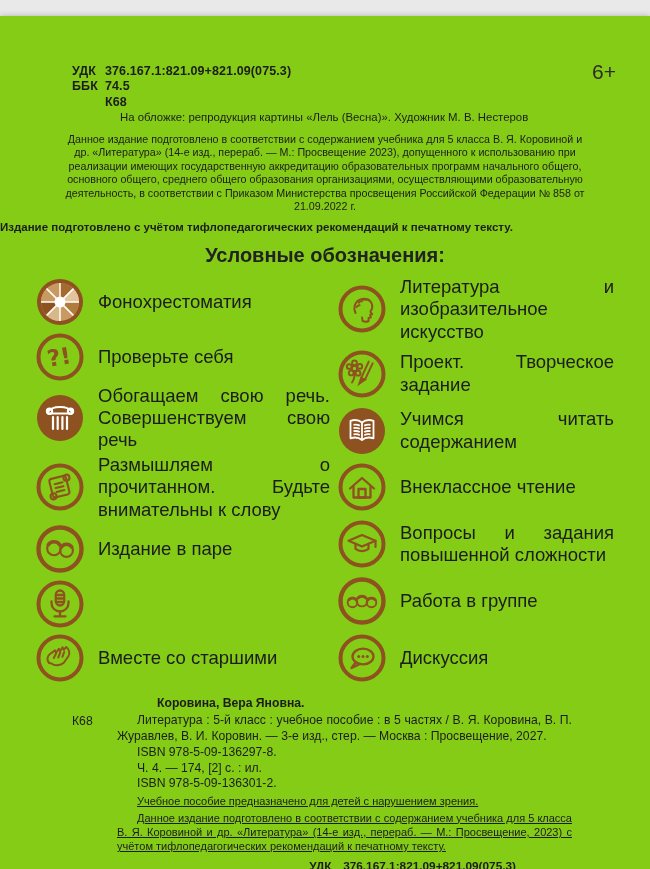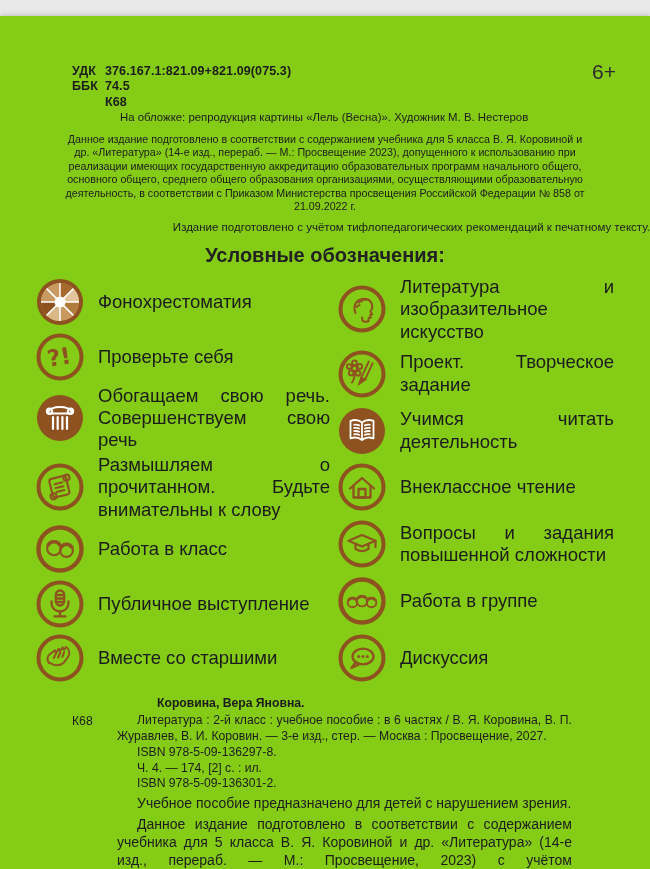--- a/index.html
+++ b/index.html
@@ -9,41 +9,41 @@
     font-family:"Liberation Sans","DejaVu Sans",sans-serif;color:#1d1d1b;
     box-shadow:0 0 6px rgba(0,0,0,.25);
   }
   
   .udk-top{margin:48px 0 0 72px;font-size:12.5px;font-weight:600;line-height:1.22;letter-spacing:.1px;}
   .udk-row{display:flex;}
   .udk-row .lbl{width:33px;flex:0 0 33px;}
   .age-badge{position:absolute;top:44px;right:34px;font-size:21px;color:#2c2c2c;}
   .cover-note{text-align:left;font-size:11.4px;margin:1px 20px 0 120px;}
   .compliance{width:524px;margin:10px auto 0;text-align:center;font-size:10.7px;line-height:1.26;}
-  .tiflo{text-align:right;font-weight:normal;font-size:11.5px;margin-top:7px;}
+  .tiflo{text-align:left;font-weight:bold;font-size:11.5px;margin-top:7px;}
   
   .legend-title{text-align:center;font-size:20px;font-weight:bold;margin:8px 0 0 0;color:#222;}
   .legend-grid{display:flex;margin:9px 0 0 34px;}
   .legend-col{display:flex;flex-direction:column;justify-content:space-between;height:408px;}
   .legend-col.left{width:302px;}
   .legend-col.right{width:280px;}
   .legend-item{display:flex;align-items:center;gap:12px;}
   .licon{flex:0 0 52px;width:52px;height:52px;}
   .licon svg{display:block;}
   .llabel{font-size:18.5px;line-height:1.2;text-align:justify;color:#1c1c1c;}
   .legend-col.left .llabel{width:232px;}
   .legend-col.right .llabel{width:214px;}
   
   .biblio{margin:12px 0 0 72px;width:500px;font-size:12.2px;line-height:1.3;}
   .bib-author{margin-left:85px;font-weight:bold;}
   .bib-entry{position:relative;padding-left:45px;margin-top:1px;}
   .bib-code{position:absolute;left:0;top:1px;}
   .bib-main{margin:0;text-indent:20px;text-align:justify;}
   .bib-line{margin:0 0 0 20px;}
-  .bib-note{margin:2px 0 0 0;font-size:14px;line-height:1.3;text-indent:20px;text-align:justify;}
+  .bib-note{margin:2px 0 0 0;font-size:11px;line-height:1.3;text-indent:20px;text-align:justify;text-decoration:underline;}
   .bib-udk{text-align:right;margin:5px 56px 0 0;font-weight:bold;font-size:11.8px;line-height:1.3;}
   .bib-udk .inner{display:inline-block;text-align:left;}
   .bib-udk .lbl{display:inline-block;width:34px;}
 </style>
 </head>
 <body>
 
 <div class="page">
 
   <div class="udk-top">
@@ -146,39 +146,38 @@
           <svg viewBox="0 0 52 52" width="52" height="52">
             <circle cx="26" cy="26" r="21.5" fill="none" stroke="#8e5220" stroke-width="4.4"></circle>
             <g stroke="#8e5220" stroke-width="2.1" fill="none">
               <circle cx="20" cy="25.5" r="6.8"></circle>
               <path d="M13.8 22.7 a6.8 6.8 0 0 1 12.4 0" stroke-width="3.6"></path>
               <circle cx="32.5" cy="27.5" r="6.4"></circle>
               <path d="M26.7 25 a6.4 6.4 0 0 1 11.6 0" stroke-width="3.6"></path>
             </g>
           </svg>
         </span>
-        <span class="llabel">Работа в класс</span>
+        <span class="llabel">Издание в паре</span>
       </div>
 
       <div class="legend-item">
         <span class="licon">
           <svg viewBox="0 0 52 52" width="52" height="52">
             <circle cx="26" cy="26" r="21.5" fill="none" stroke="#8e5220" stroke-width="4"></circle>
             <g stroke="#8e5220" stroke-width="2.3" fill="none" stroke-linecap="round">
               <rect x="21.8" y="12.5" width="8.4" height="15" rx="4.2"></rect>
               <line x1="23.6" y1="17" x2="28.4" y2="17"></line>
                 <line x1="23.6" y1="20.5" x2="28.4" y2="20.5"></line>
               <line x1="23.6" y1="24" x2="28.4" y2="24"></line>
               <path d="M17.5 23.5 v1.5 a8.5 8.5 0 0 0 17 0 v-1.5"></path>
               <line x1="26" y1="33.7" x2="26" y2="37.3"></line>
               <line x1="20.5" y1="38.3" x2="31.5" y2="38.3"></line>
             </g>
           </svg>
         </span>
-        <span class="llabel">Публичное выступление</span>
       </div>
 
       <div class="legend-item">
         <span class="licon">
           <svg viewBox="0 0 52 52" width="52" height="52">
             <circle cx="26" cy="26" r="21.5" fill="none" stroke="#8e5220" stroke-width="4"></circle>
             <g stroke="#8e5220" stroke-width="2" fill="none" stroke-linecap="round" stroke-linejoin="round">
               <path d="M15 31 c-2.5-3 -1.8-7 1-9 l5-3.6 1.2 2.4 2.6-4 1.2 2.4 2.6-3.8 1.2 2.4 2.4-2.8 c3 2 4 6 2.2 9.2 l-4.6 6.6 c-3.4 3-9.6 3.4-12.4.6 z"></path>
               <line x1="22" y1="21.5" x2="19.8" y2="26"></line>
               <line x1="26.3" y1="20.5" x2="24.2" y2="25.5"></line>
@@ -232,21 +231,21 @@
           <svg viewBox="0 0 52 52" width="52" height="52">
             <circle cx="26" cy="26" r="23" fill="#8e5220"></circle>
             <g stroke="#fff" stroke-width="1.8" fill="none" stroke-linejoin="round">
               <path d="M26 17.5 c-3-2.5-7.4-3-11.5-1.7 v17.5 c4.1-1.3 8.5-.8 11.5 1.7 c3-2.5 7.4-3 11.5-1.7 V15.8 c-4.1-1.3-8.5-.8-11.5 1.7 z"></path>
               <line x1="26" y1="17.5" x2="26" y2="35"></line>
               <path d="M17.5 19.8 c2.3-.4 4.5-.1 6.3.8 M17.5 23 c2.3-.4 4.5-.1 6.3.8 M17.5 26.2 c2.3-.4 4.5-.1 6.3.8 M17.5 29.4 c2.3-.4 4.5-.1 6.3.8"></path>
               <path d="M34.5 19.8 c-2.3-.4-4.5-.1-6.3.8 M34.5 23 c-2.3-.4-4.5-.1-6.3.8 M34.5 26.2 c-2.3-.4-4.5-.1-6.3.8 M34.5 29.4 c-2.3-.4-4.5-.1-6.3.8"></path>
             </g>
           </svg>
         </span>
-        <span class="llabel">Учимся читать деятельность</span>
+        <span class="llabel">Учимся читать содержанием</span>
       </div>
 
       <div class="legend-item">
         <span class="licon">
           <svg viewBox="0 0 52 52" width="52" height="52">
             <circle cx="26" cy="26" r="21.5" fill="none" stroke="#8e5220" stroke-width="4"></circle>
             <g stroke="#8e5220" stroke-width="2.3" fill="none" stroke-linecap="round" stroke-linejoin="round">
               <path d="M14 27.5 L26 17 L38 27.5"></path>
               <path d="M17.5 25.5 V36.5 H34.5 V25.5"></path>
               <rect x="22.5" y="28" width="7" height="8.5"></rect>
@@ -301,21 +300,21 @@
         <span class="llabel">Дискуссия</span>
       </div>
 
     </div>
   </div>
 
   <section class="biblio">
     <div class="bib-author">Коровина, Вера Яновна.</div>
     <div class="bib-entry">
       <span class="bib-code">К68</span>
-      <p class="bib-main">Литература : 2-й класс : учебное пособие : в 6 частях / В. Я. Коровина, В. П. Журавлев, В. И. Коровин. — 3-е изд., стер. — Москва : Просвещение, 2027.</p>
+      <p class="bib-main">Литература : 5-й класс : учебное пособие : в 5 частях / В. Я. Коровина, В. П. Журавлев, В. И. Коровин. — 3-е изд., стер. — Москва : Просвещение, 2027.</p>
       <p class="bib-line">ISBN 978-5-09-136297-8.</p>
       <p class="bib-line">Ч. 4. — 174, [2] с. : ил.</p>
       <p class="bib-line">ISBN 978-5-09-136301-2.</p>
       <p class="bib-note">Учебное пособие предназначено для детей с нарушением зрения.</p>
       <p class="bib-note">Данное издание подготовлено в соответствии с содержанием учебника для 5 класса В. Я. Коровиной и др. «Литература» (14-е изд., перераб. — М.: Просвещение, 2023) с учётом тифлопедагогических рекомендаций к печатному тексту.</p>
     </div>
     <div class="bib-udk">
       <div class="inner">
         <div><span class="lbl">УДК</span><span>376.167.1:821.09+821.09(075.3)</span></div>
         <div><span class="lbl">ББК</span><span>74.5</span></div>

